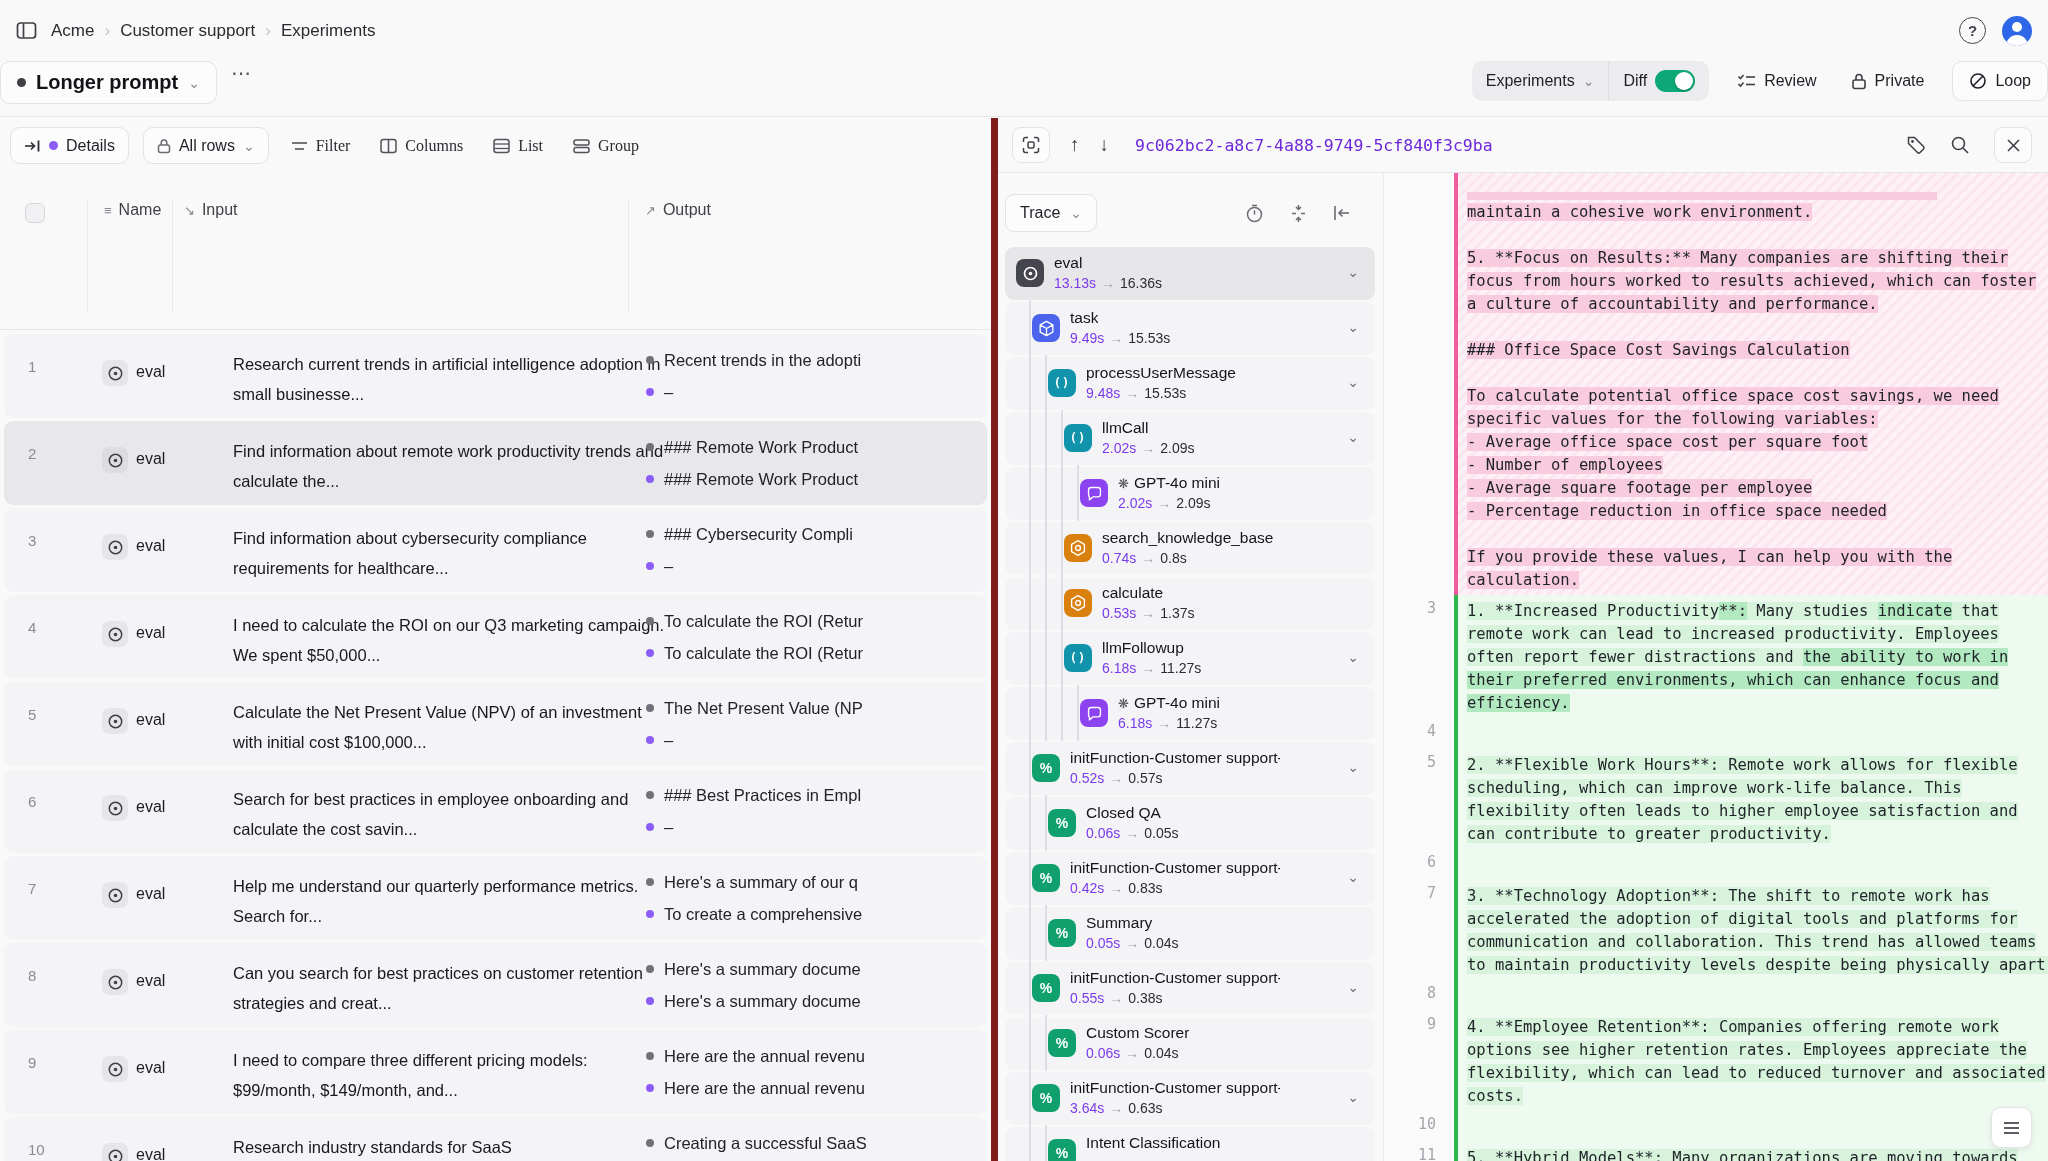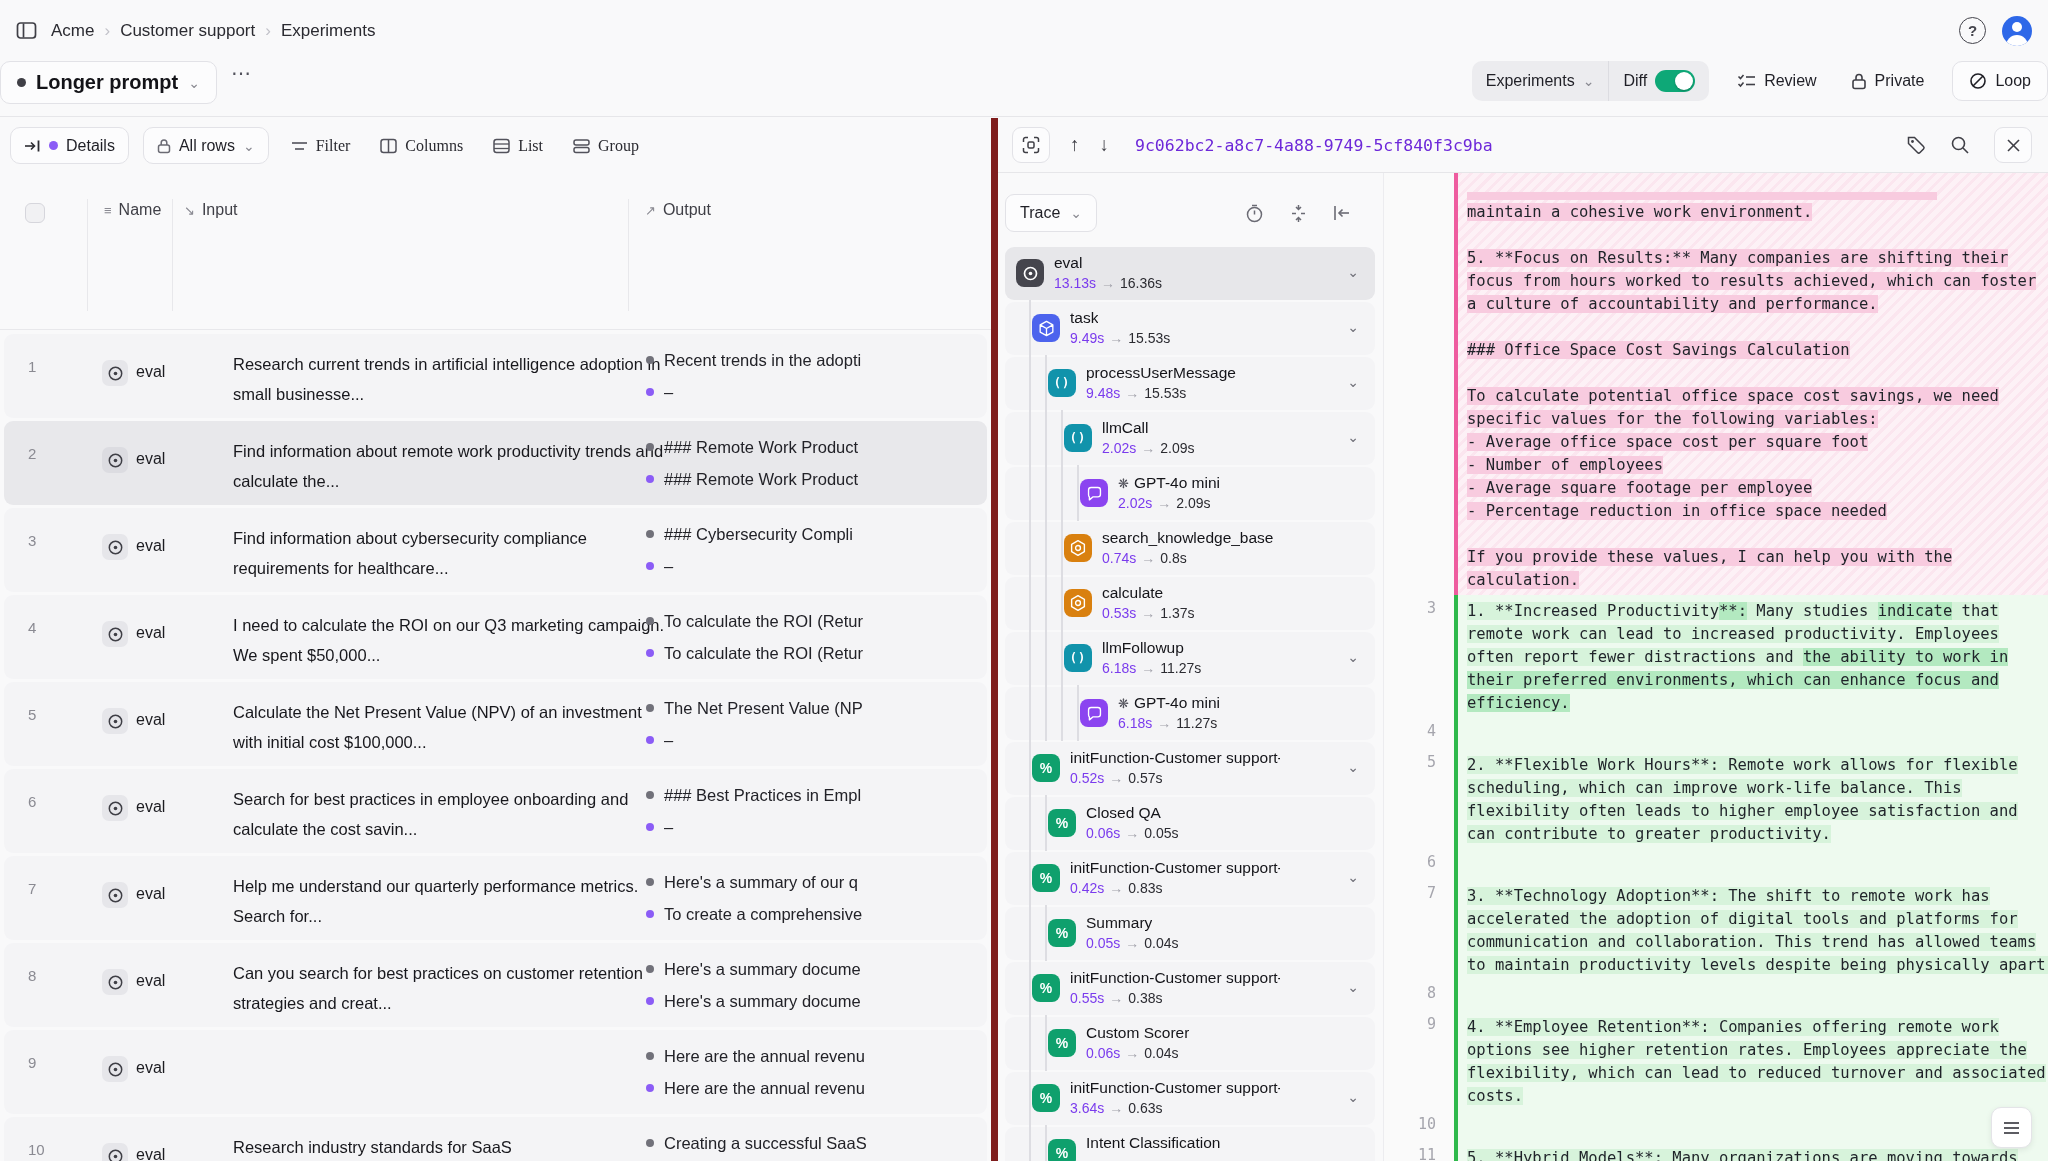--- a/index.html
+++ b/index.html
@@ -418,20 +418,21 @@
           </div>
           <div class="trow">
             <span class="rnum">9</span>
             <span class="nbox">
               <svg width="17" height="17" viewBox="0 0 17 17">
                 <circle cx="8.5" cy="8.5" r="6.2" fill="none" stroke="#3f3f46" stroke-width="1.5"></circle>
                 <circle cx="8.5" cy="8.5" r="1.8" fill="#3f3f46"></circle>
               </svg>
             </span>
             <span class="nlabel">eval</span>
+            <div class="inp">I need to compare three different pricing models: $99/month, $149/month, and...</div>
             <div class="outs">
               <div class="oline">
                 <span class="odot g"></span>
                 <span>Here are the annual revenu</span>
               </div>
               <div class="oline">
                 <span class="odot p"></span>
                 <span>Here are the annual revenu</span>
               </div>
             </div>

